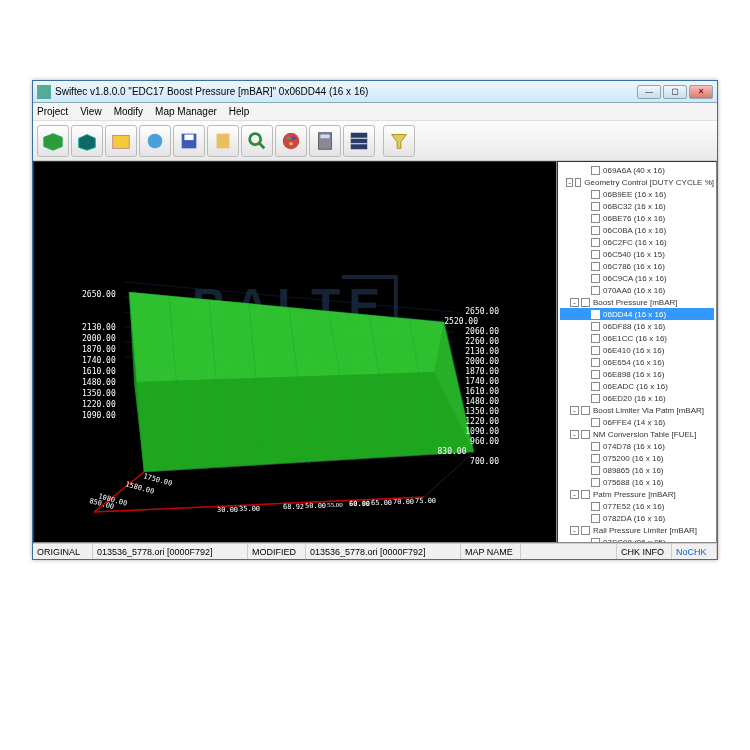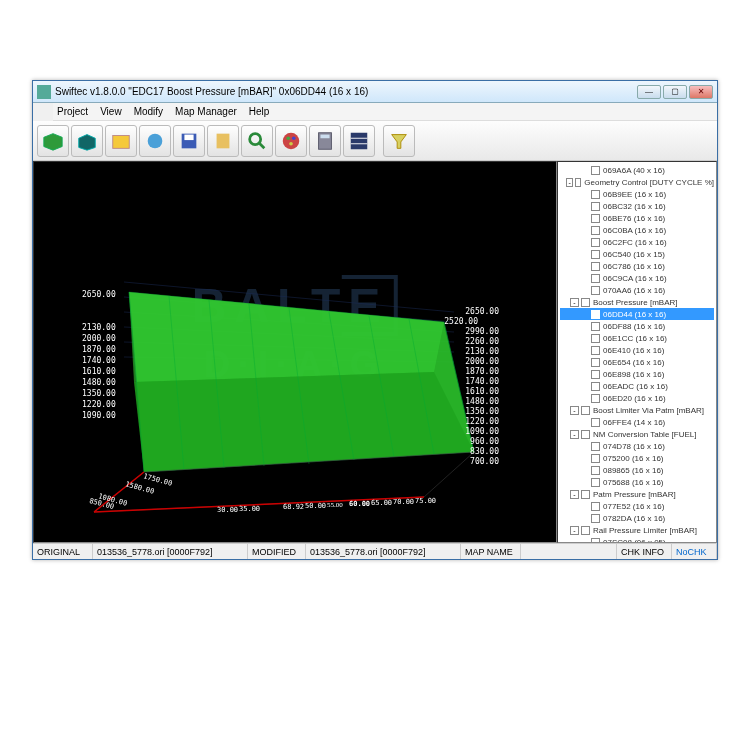--- a/index.html
+++ b/index.html
@@ -4,21 +4,21 @@
 <style>
 * { margin:0; padding:0; box-sizing:border-box; font-family:"Segoe UI",Tahoma,sans-serif; }
 html,body { width:750px; height:750px; background:#fff; overflow:hidden; }
 .frame { position:absolute; left:32px; top:80px; width:686px; height:480px; border:1px solid #3a6ea5; background:#f0f0f0; box-shadow:0 0 4px rgba(0,0,0,.3); }
 .titlebar { height:22px; background:linear-gradient(#eef6fd,#cfe7fb); display:flex; align-items:center; padding:0 4px; font-size:10px; color:#000; border-bottom:1px solid #8ab; }
 .titlebar .icon { width:14px; height:14px; background:#5a9; margin-right:4px; }
 .titlebar .title { flex:1; white-space:nowrap; overflow:hidden; }
 .winbtns { display:flex; gap:2px; }
 .winbtn { width:24px; height:14px; background:linear-gradient(#f3f7fb,#c8dced); border:1px solid #8aa; font-size:8px; display:flex; align-items:center; justify-content:center; cursor:pointer; border-radius:2px; }
 .winbtn.close { background:linear-gradient(#f7bfbf,#d76); color:#600; }
-.menubar { height:18px; background:#f4f4f4; display:flex; align-items:center; padding:0 4px; font-size:10px; border-bottom:1px solid #ddd;margin-left:20px; }
+.menubar { height:18px; background:#f4f4f4; display:flex; align-items:center; padding:0 4px; font-size:10px; border-bottom:1px solid #ddd; }
 .menubar span { margin-right:12px; cursor:pointer; }
 .toolbar { height:40px; background:linear-gradient(#fdfdfd,#e9e9e9); border-bottom:1px solid #ccc; display:flex; align-items:center; padding:0 4px; gap:2px; }
 .tbtn { width:32px; height:32px; border:1px solid #bbb; border-radius:3px; background:linear-gradient(#fefefe,#e3e3e3); cursor:pointer; display:flex; align-items:center; justify-content:center; }
 .tbtn svg { width:22px; height:22px; }
 .tsep { width:4px; }
 .content { position:absolute; top:80px; bottom:16px; left:0; right:0; display:flex; }
 .viewport { flex:1; background:#000; position:relative; overflow:hidden; border:1px inset #888; }
 .side { width:160px; background:#fff; border:1px inset #888; overflow:auto; font-size:8px; color:#333; }
 .tree { padding:2px; }
 .tnode { display:flex; align-items:center; height:12px; white-space:nowrap; }
@@ -158,33 +158,33 @@
           <line x1="20" y1="290" x2="350" y2="275"></line>
         </g>
 
         <line x1="70" y1="250" x2="20" y2="290" stroke="#c00" stroke-width="1.5"></line>
         <line x1="20" y1="290" x2="350" y2="275" stroke="#c00" stroke-width="1.5"></line>
       </svg>
 
       <div id="zticks">
           <div class="zlab" style="left: 415px; top: 145px; width: 50px;">2650.00</div>
           <div class="zlab" style="left: 394px; top: 155px; width: 50px;">2520.00</div>
-          <div class="zlab" style="left: 415px; top: 165px; width: 50px;">2990.00</div>
+          <div class="zlab" style="left: 415px; top: 165px; width: 50px;">2060.00</div>
           <div class="zlab" style="left: 415px; top: 175px; width: 50px;">2260.00</div>
           <div class="zlab" style="left: 415px; top: 185px; width: 50px;">2130.00</div>
           <div class="zlab" style="left: 415px; top: 195px; width: 50px;">2000.00</div>
           <div class="zlab" style="left: 415px; top: 205px; width: 50px;">1870.00</div>
           <div class="zlab" style="left: 415px; top: 215px; width: 50px;">1740.00</div>
           <div class="zlab" style="left: 415px; top: 225px; width: 50px;">1610.00</div>
           <div class="zlab" style="left: 415px; top: 235px; width: 50px;">1480.00</div>
           <div class="zlab" style="left: 415px; top: 245px; width: 50px;">1350.00</div>
           <div class="zlab" style="left: 415px; top: 255px; width: 50px;">1220.00</div>
           <div class="zlab" style="left: 415px; top: 265px; width: 50px;">1090.00</div>
           <div class="zlab" style="left: 415px; top: 275px; width: 50px;">960.00</div>
-          <div class="zlab" style="left: 415px; top: 285px; width: 50px;">830.00</div>
+          <div class="zlab" style="left: 393px; top: 285px; width: 50px; text-align: center;">830.00</div>
           <div class="zlab" style="left: 415px; top: 295px; width: 50px;">700.00</div>
         </div>
       <div id="zticksL">
           <div class="zlab" style="left: 48px; top: 128px; width: 50px; text-align: left;">2650.00</div>
           <div class="zlab" style="left: 48px; top: 161px; width: 50px; text-align: left;">2130.00</div>
           <div class="zlab" style="left: 48px; top: 172px; width: 50px; text-align: left;">2000.00</div>
           <div class="zlab" style="left: 48px; top: 183px; width: 50px; text-align: left;">1870.00</div>
           <div class="zlab" style="left: 48px; top: 194px; width: 50px; text-align: left;">1740.00</div>
           <div class="zlab" style="left: 48px; top: 205px; width: 50px; text-align: left;">1610.00</div>
           <div class="zlab" style="left: 48px; top: 216px; width: 50px; text-align: left;">1480.00</div>

